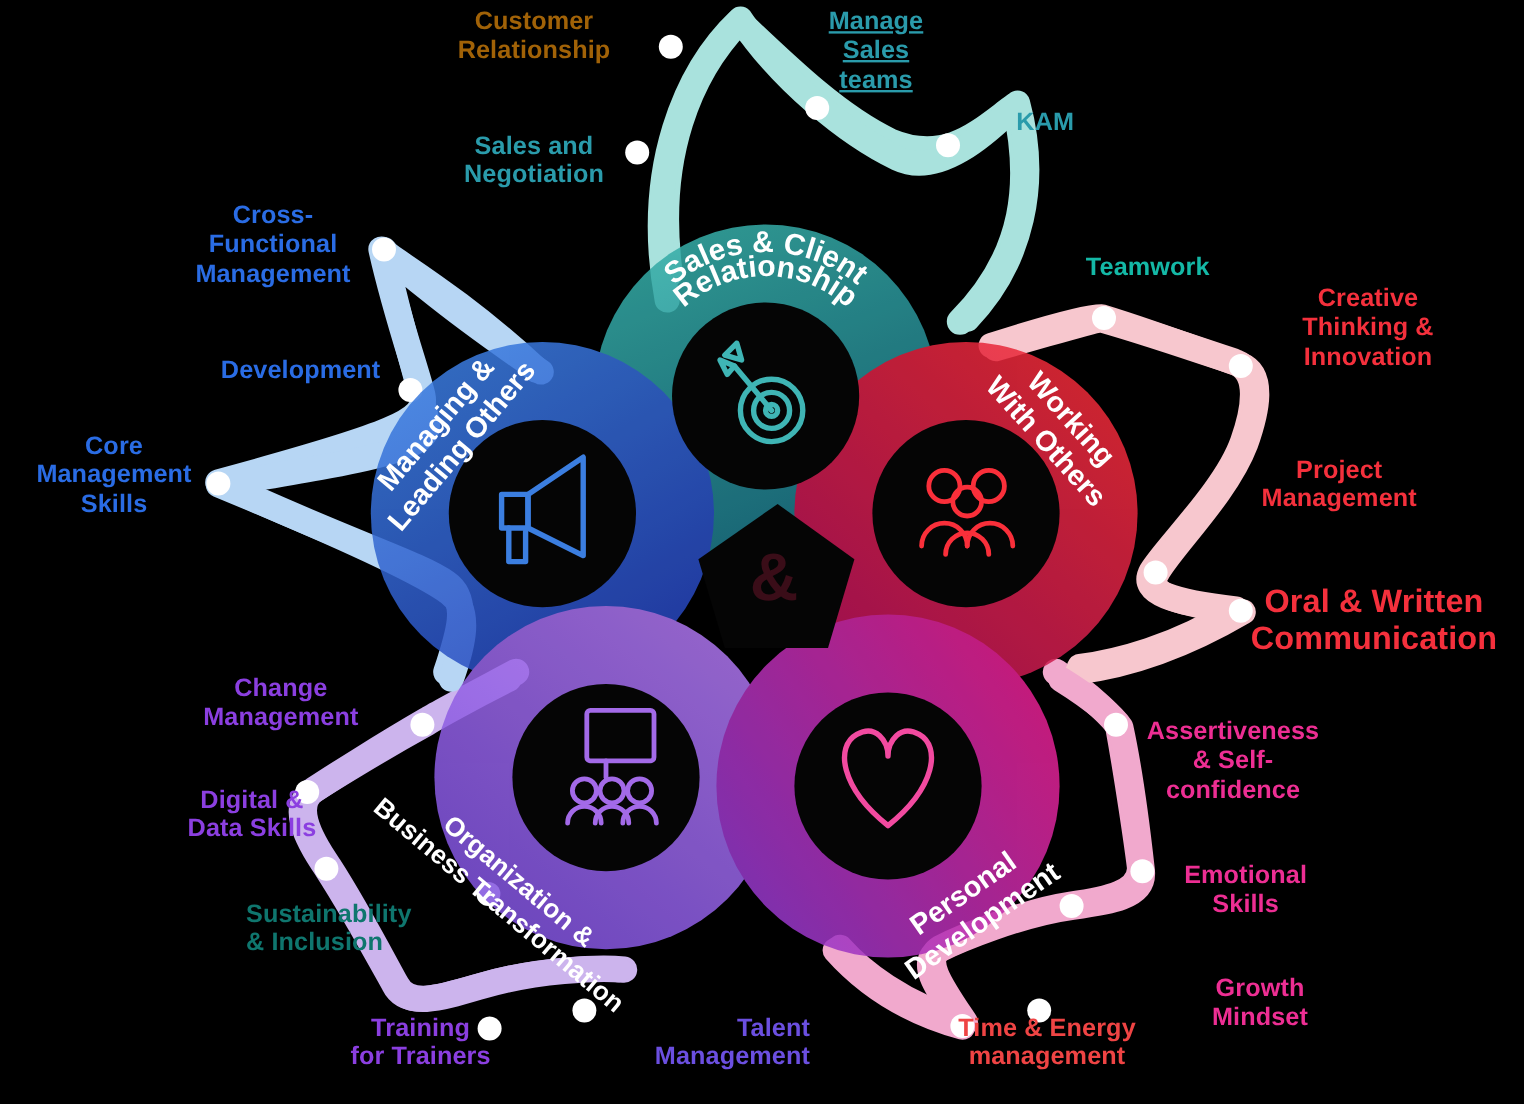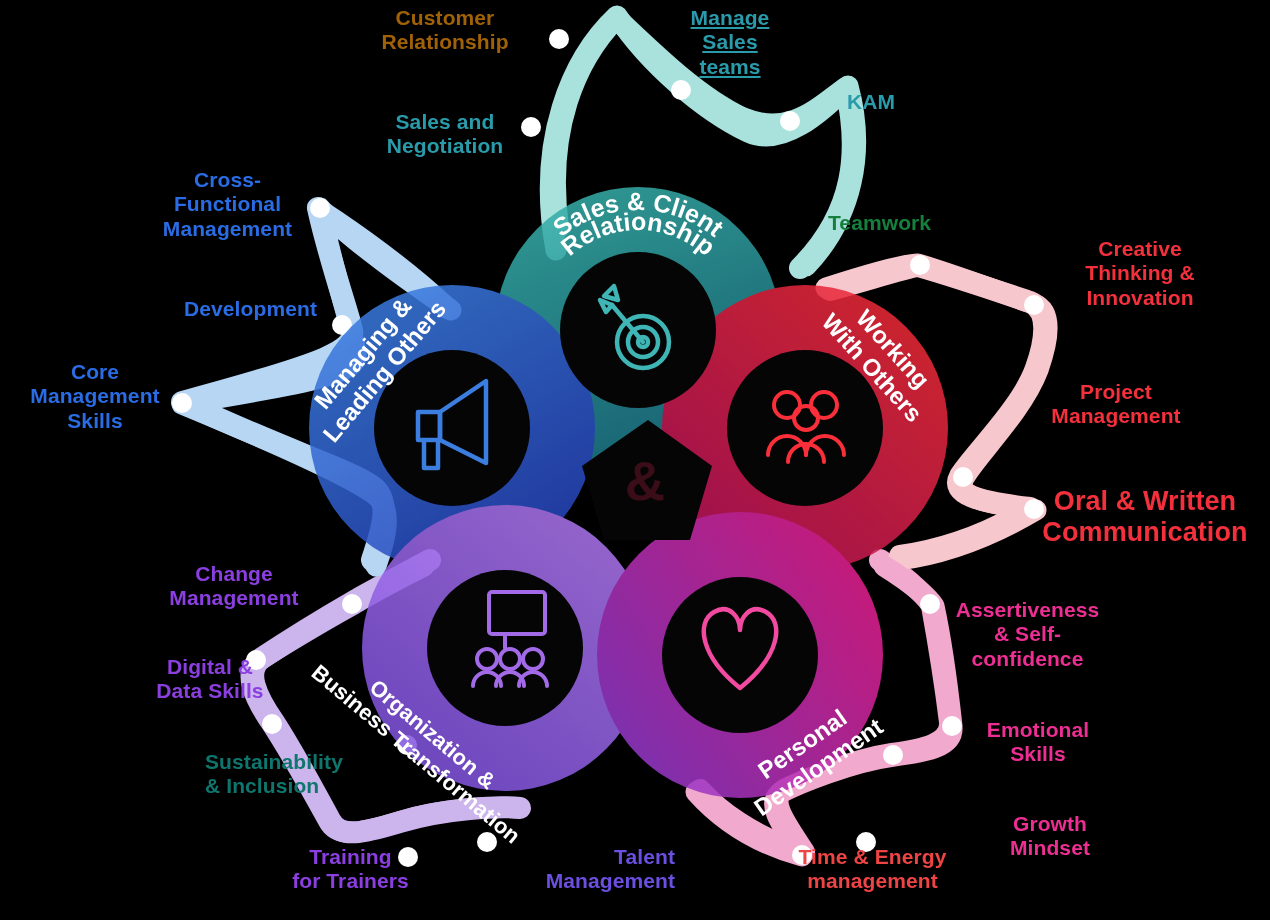--- a/index.html
+++ b/index.html
@@ -209,21 +209,21 @@
       <div class="lbl" style="left: 796px; top: 90px; width: 150px; color: rgb(42, 155, 171); font-size: 21px; text-align: center;">KAM</div>
       <div class="lbl" style="left: 330px; top: 110px; width: 230px; color: rgb(42, 155, 171); font-size: 21px; text-align: center;">Sales and
 Negotiation</div>
       <div class="lbl" style="left: 120px; top: 168px; width: 215px; color: rgb(42, 108, 228); font-size: 21px; text-align: center;">Cross-
 Functional
 Management</div>
       <div class="lbl" style="left: 158px; top: 297px; width: 185px; color: rgb(42, 108, 228); font-size: 21px; text-align: center;">Development</div>
       <div class="lbl" style="left: 0px; top: 360px; width: 190px; color: rgb(42, 108, 228); font-size: 21px; text-align: center;">Core
 Management
 Skills</div>
-      <div class="lbl" style="left: 828px; top: 211px; width: 180px; color: #15803d; font-size: 21px; text-align: left;">Teamwork</div>
+      <div class="lbl" style="left: 828px; top: 211px; width: 180px; color: #14b8a6; font-size: 21px; text-align: right;">Teamwork</div>
       <div class="lbl" style="left: 1040px; top: 237px; width: 200px; color: rgb(244, 48, 60); font-size: 21px; text-align: center;">Creative
 Thinking &amp;
 Innovation</div>
       <div class="lbl" style="left: 1000px; top: 380px; width: 232px; color: rgb(244, 48, 60); font-size: 21px; text-align: center;">Project
 Management</div>
       <div class="lbl" style="left: 1020px; top: 486px; width: 250px; color: rgb(244, 48, 60); font-size: 27px; text-align: center;">Oral &amp; Written
 Communication</div>
       <div class="lbl" style="left: 118px; top: 562px; width: 232px; color: rgb(139, 63, 224); font-size: 21px; text-align: center;">Change
 Management</div>
       <div class="lbl" style="left: 110px; top: 655px; width: 200px; color: rgb(139, 63, 224); font-size: 21px; text-align: center;">Digital &amp;

